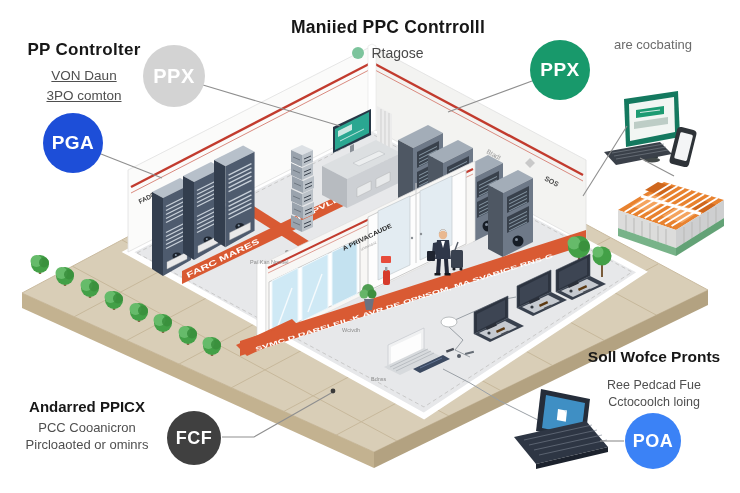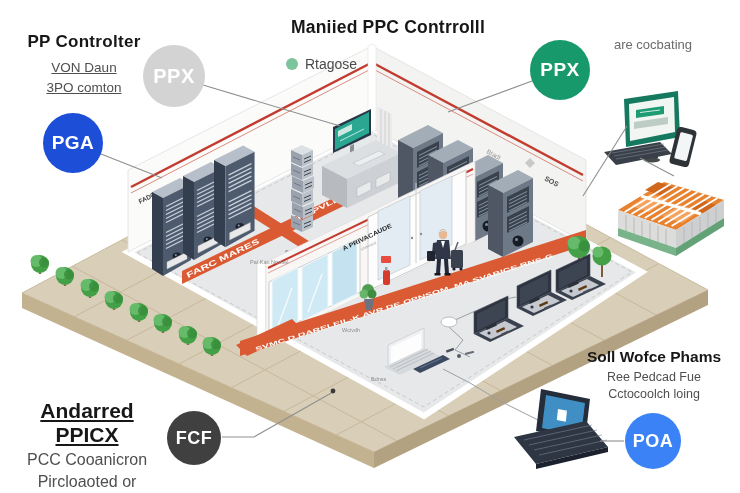--- a/index.html
+++ b/index.html
@@ -2,37 +2,37 @@
 <html><head>
 <meta charset="utf-8">
 <style>
   html,body{margin:0;padding:0;background:#fff;}
   .canvas{position:relative;width:740px;height:493px;background:#fff;overflow:hidden;
           font-family:"Liberation Sans",sans-serif;}
   .scene{position:absolute;left:0;top:0;}
   .callout{position:absolute;text-align:center;}
   .callout .title{font-weight:bold;color:#171717;line-height:1.12;}
   .callout .sub{color:#4f4f4f;line-height:1.35;}
-  .co-tl{left:18px;top:32px;width:132px;}
+  .co-tl{left:18px;top:40px;width:132px;}
   .co-tl .title{font-size:17px;letter-spacing:.3px;}
   .co-tl .sub{font-size:13.5px;margin-top:8px;text-decoration:underline;}
   .co-tc{left:286px;top:18px;width:204px;}
   .co-tc .title{font-size:17.5px;letter-spacing:.2px;}
-  .legend-row{display:flex;align-items:center;gap:7px;margin-top:18px;}
+  .legend-row{display:flex;align-items:center;justify-content:center;gap:7px;margin-top:7px;}
   .legend-dot{width:12px;height:12px;border-radius:50%;}
   .legend-label{font-size:14px;color:#4a4a4a;}
   .co-tr{left:590px;top:33px;width:126px;}
   .co-tr .title{font-size:16.5px;}
   .co-tr .sub{font-size:13px;margin-top:3px;color:#6b6b6b;}
   .co-bl{left:12px;top:399px;width:150px;}
-  .co-bl .title{font-size:21px;text-decoration:underline;}
-  .co-bl .sub{font-size:16px;margin-top:3px;}
+  .co-bl .title{font-size:15px;}
+  .co-bl .sub{font-size:13px;margin-top:3px;}
   .co-br{left:570px;top:348px;width:168px;}
   .co-br .title{font-size:15.5px;}
-  .co-br .sub{font-size:12.5px;margin-top:4px;}
+  .co-br .sub{font-size:12.5px;margin-top:12px;}
   .badge{position:absolute;border-radius:50%;display:flex;align-items:center;justify-content:center;
          color:#fff;font-weight:bold;letter-spacing:.5px;}
   .b-ppx-gray{left:143px;top:45px;width:62px;height:62px;font-size:20px;}
   .b-pga{left:43px;top:113px;width:60px;height:60px;font-size:19px;}
   .b-ppx-green{left:530px;top:40px;width:60px;height:60px;font-size:19px;}
   .b-fcf{left:167px;top:411px;width:54px;height:54px;font-size:18px;}
   .b-poa{left:625px;top:413px;width:56px;height:56px;font-size:18px;}
 </style>
 </head>
 <body>
@@ -411,21 +411,21 @@
   <div class="sub">are cocbating</div>
 </div>
 
 <div class="callout co-bl">
   <div class="title">Andarred PPICX</div>
   <div class="sub">PCC Cooanicron</div>
   <div class="sub" style="margin-top:0">Pircloaoted or ominrs</div>
 </div>
 
 <div class="callout co-br">
-  <div class="title">Soll Wofce Phams</div>
+  <div class="title">Soll Wofce Pronts</div>
   <div class="sub">Ree Pedcad Fue</div>
   <div class="sub" style="margin-top:0">Cctocoolch loing</div>
 </div>
 
 <div class="badge b-ppx-gray" style="background: rgb(211, 211, 211);">PPX</div>
 <div class="badge b-pga" style="background: #1d4ed8;">PGA</div>
 <div class="badge b-ppx-green" style="background: rgb(24, 153, 107);">PPX</div>
 <div class="badge b-fcf" style="background: #404040;">FCF</div>
 <div class="badge b-poa" style="background: #3b82f6;">POA</div>
 

